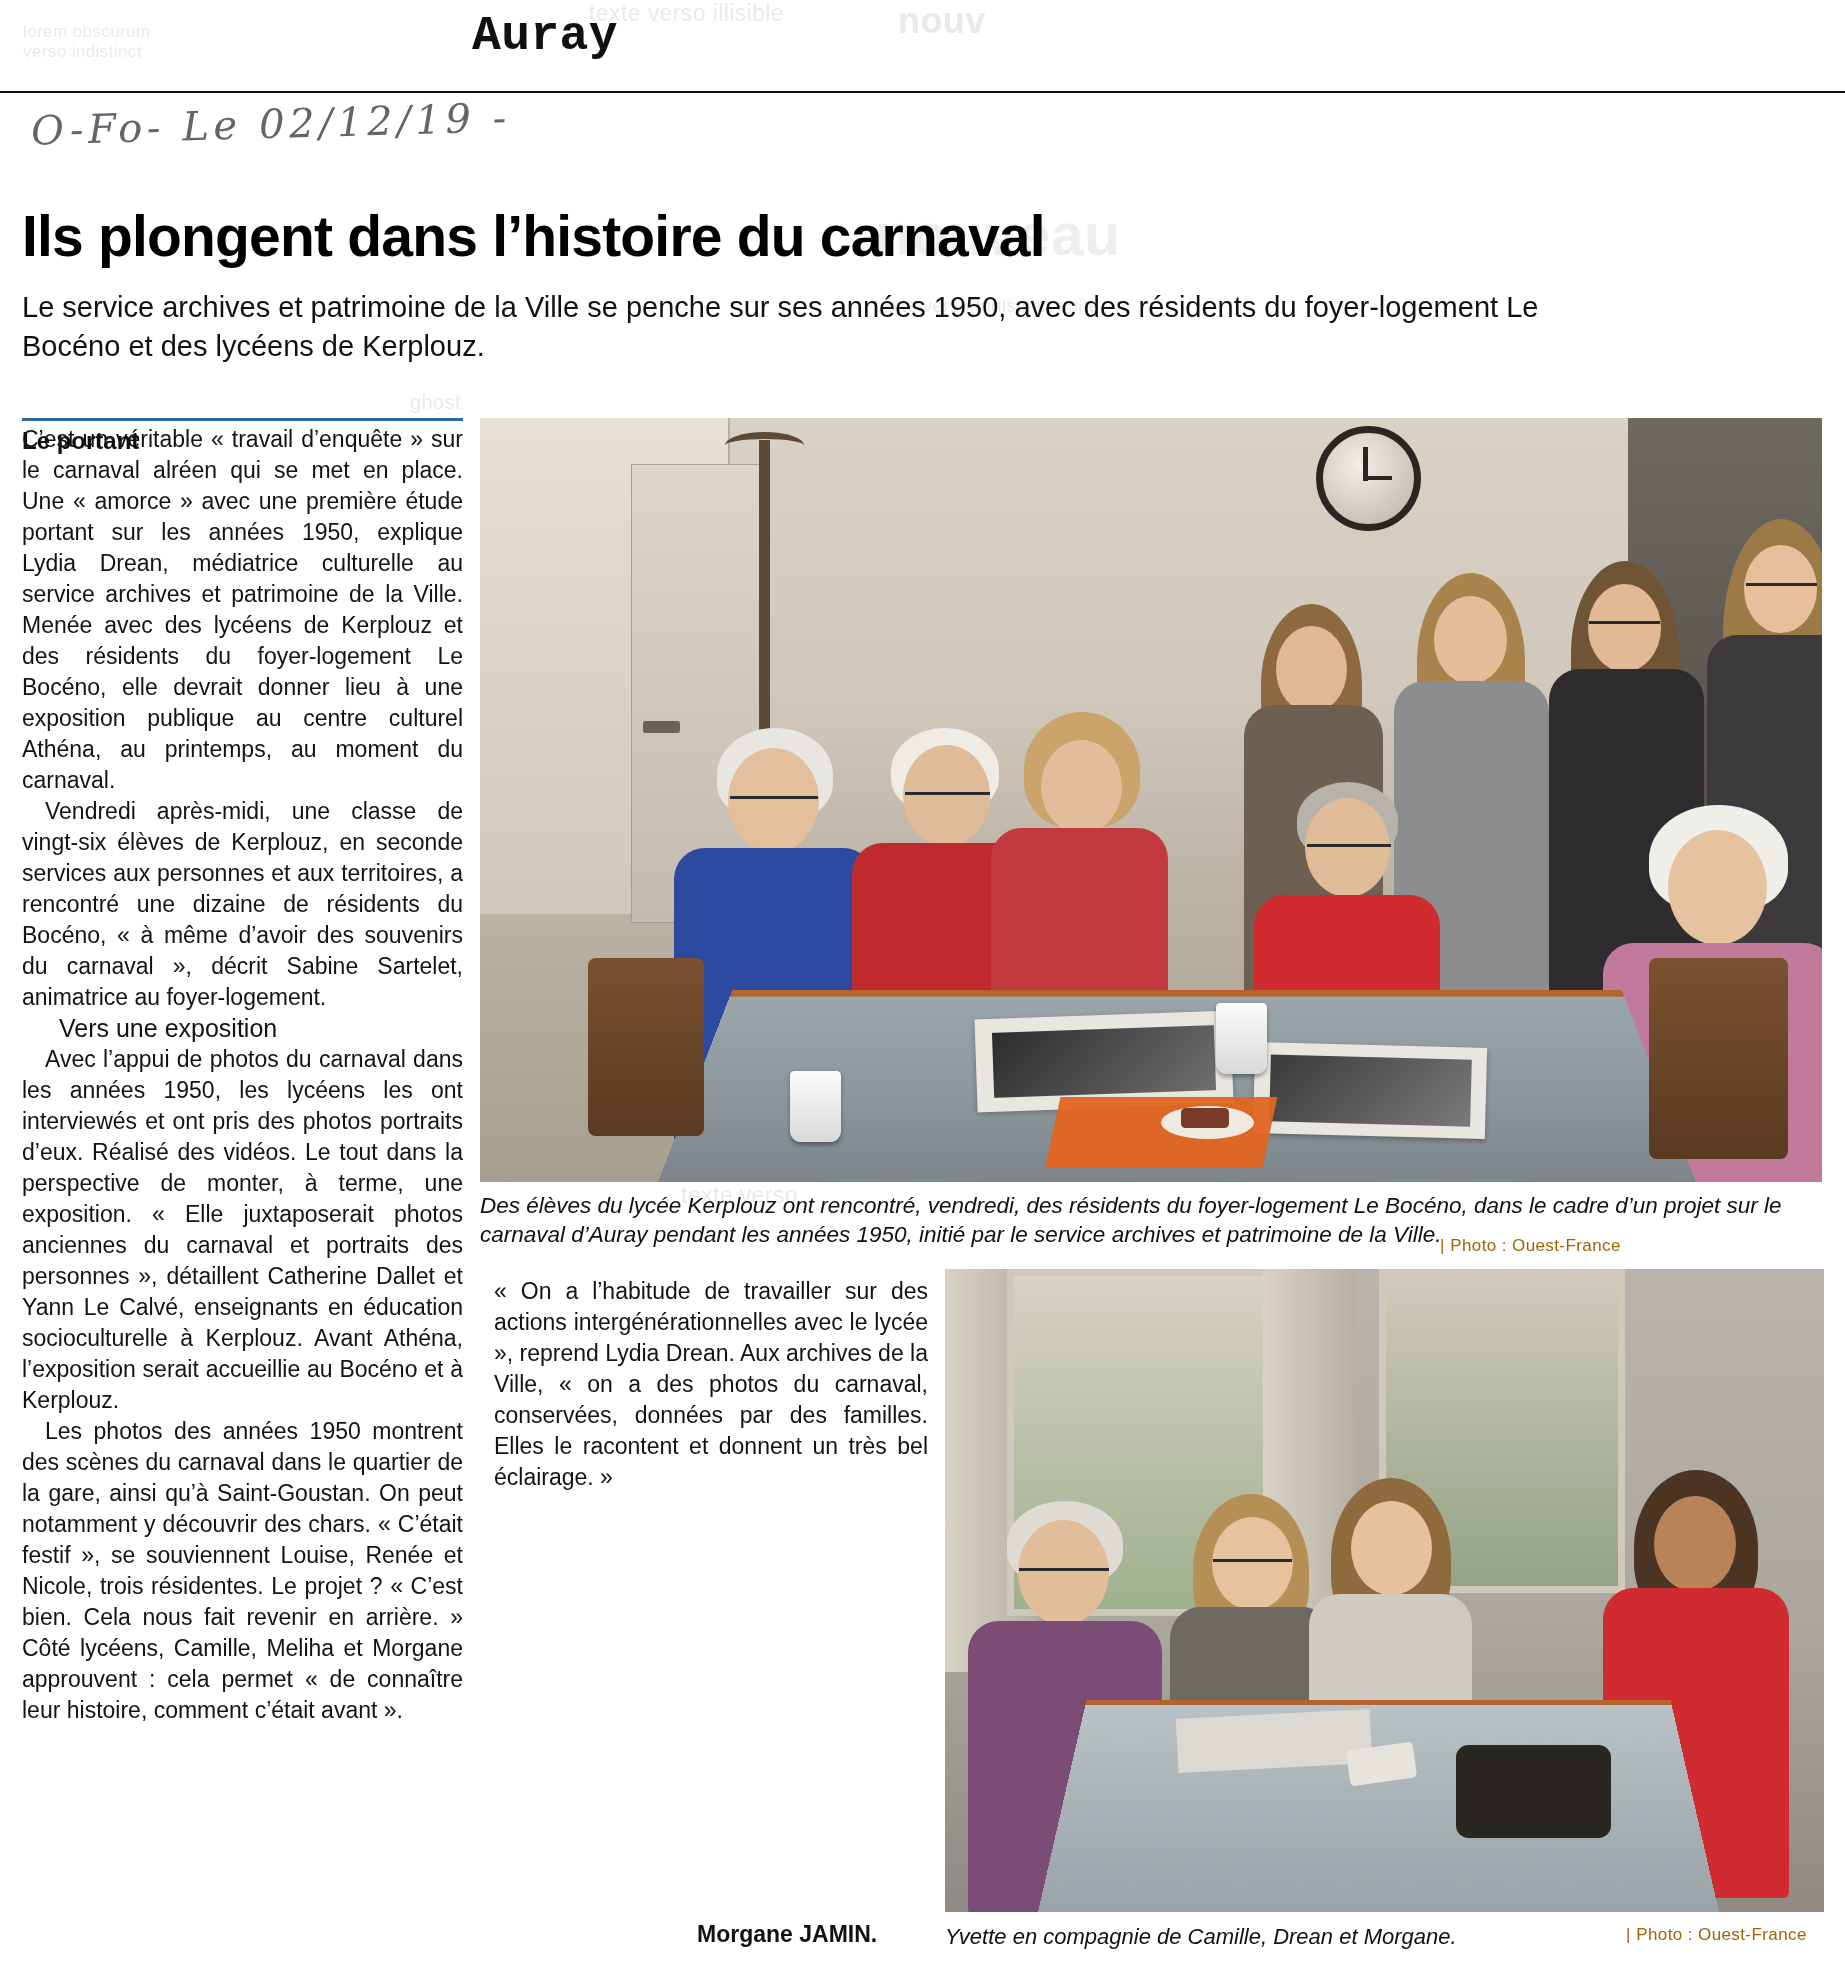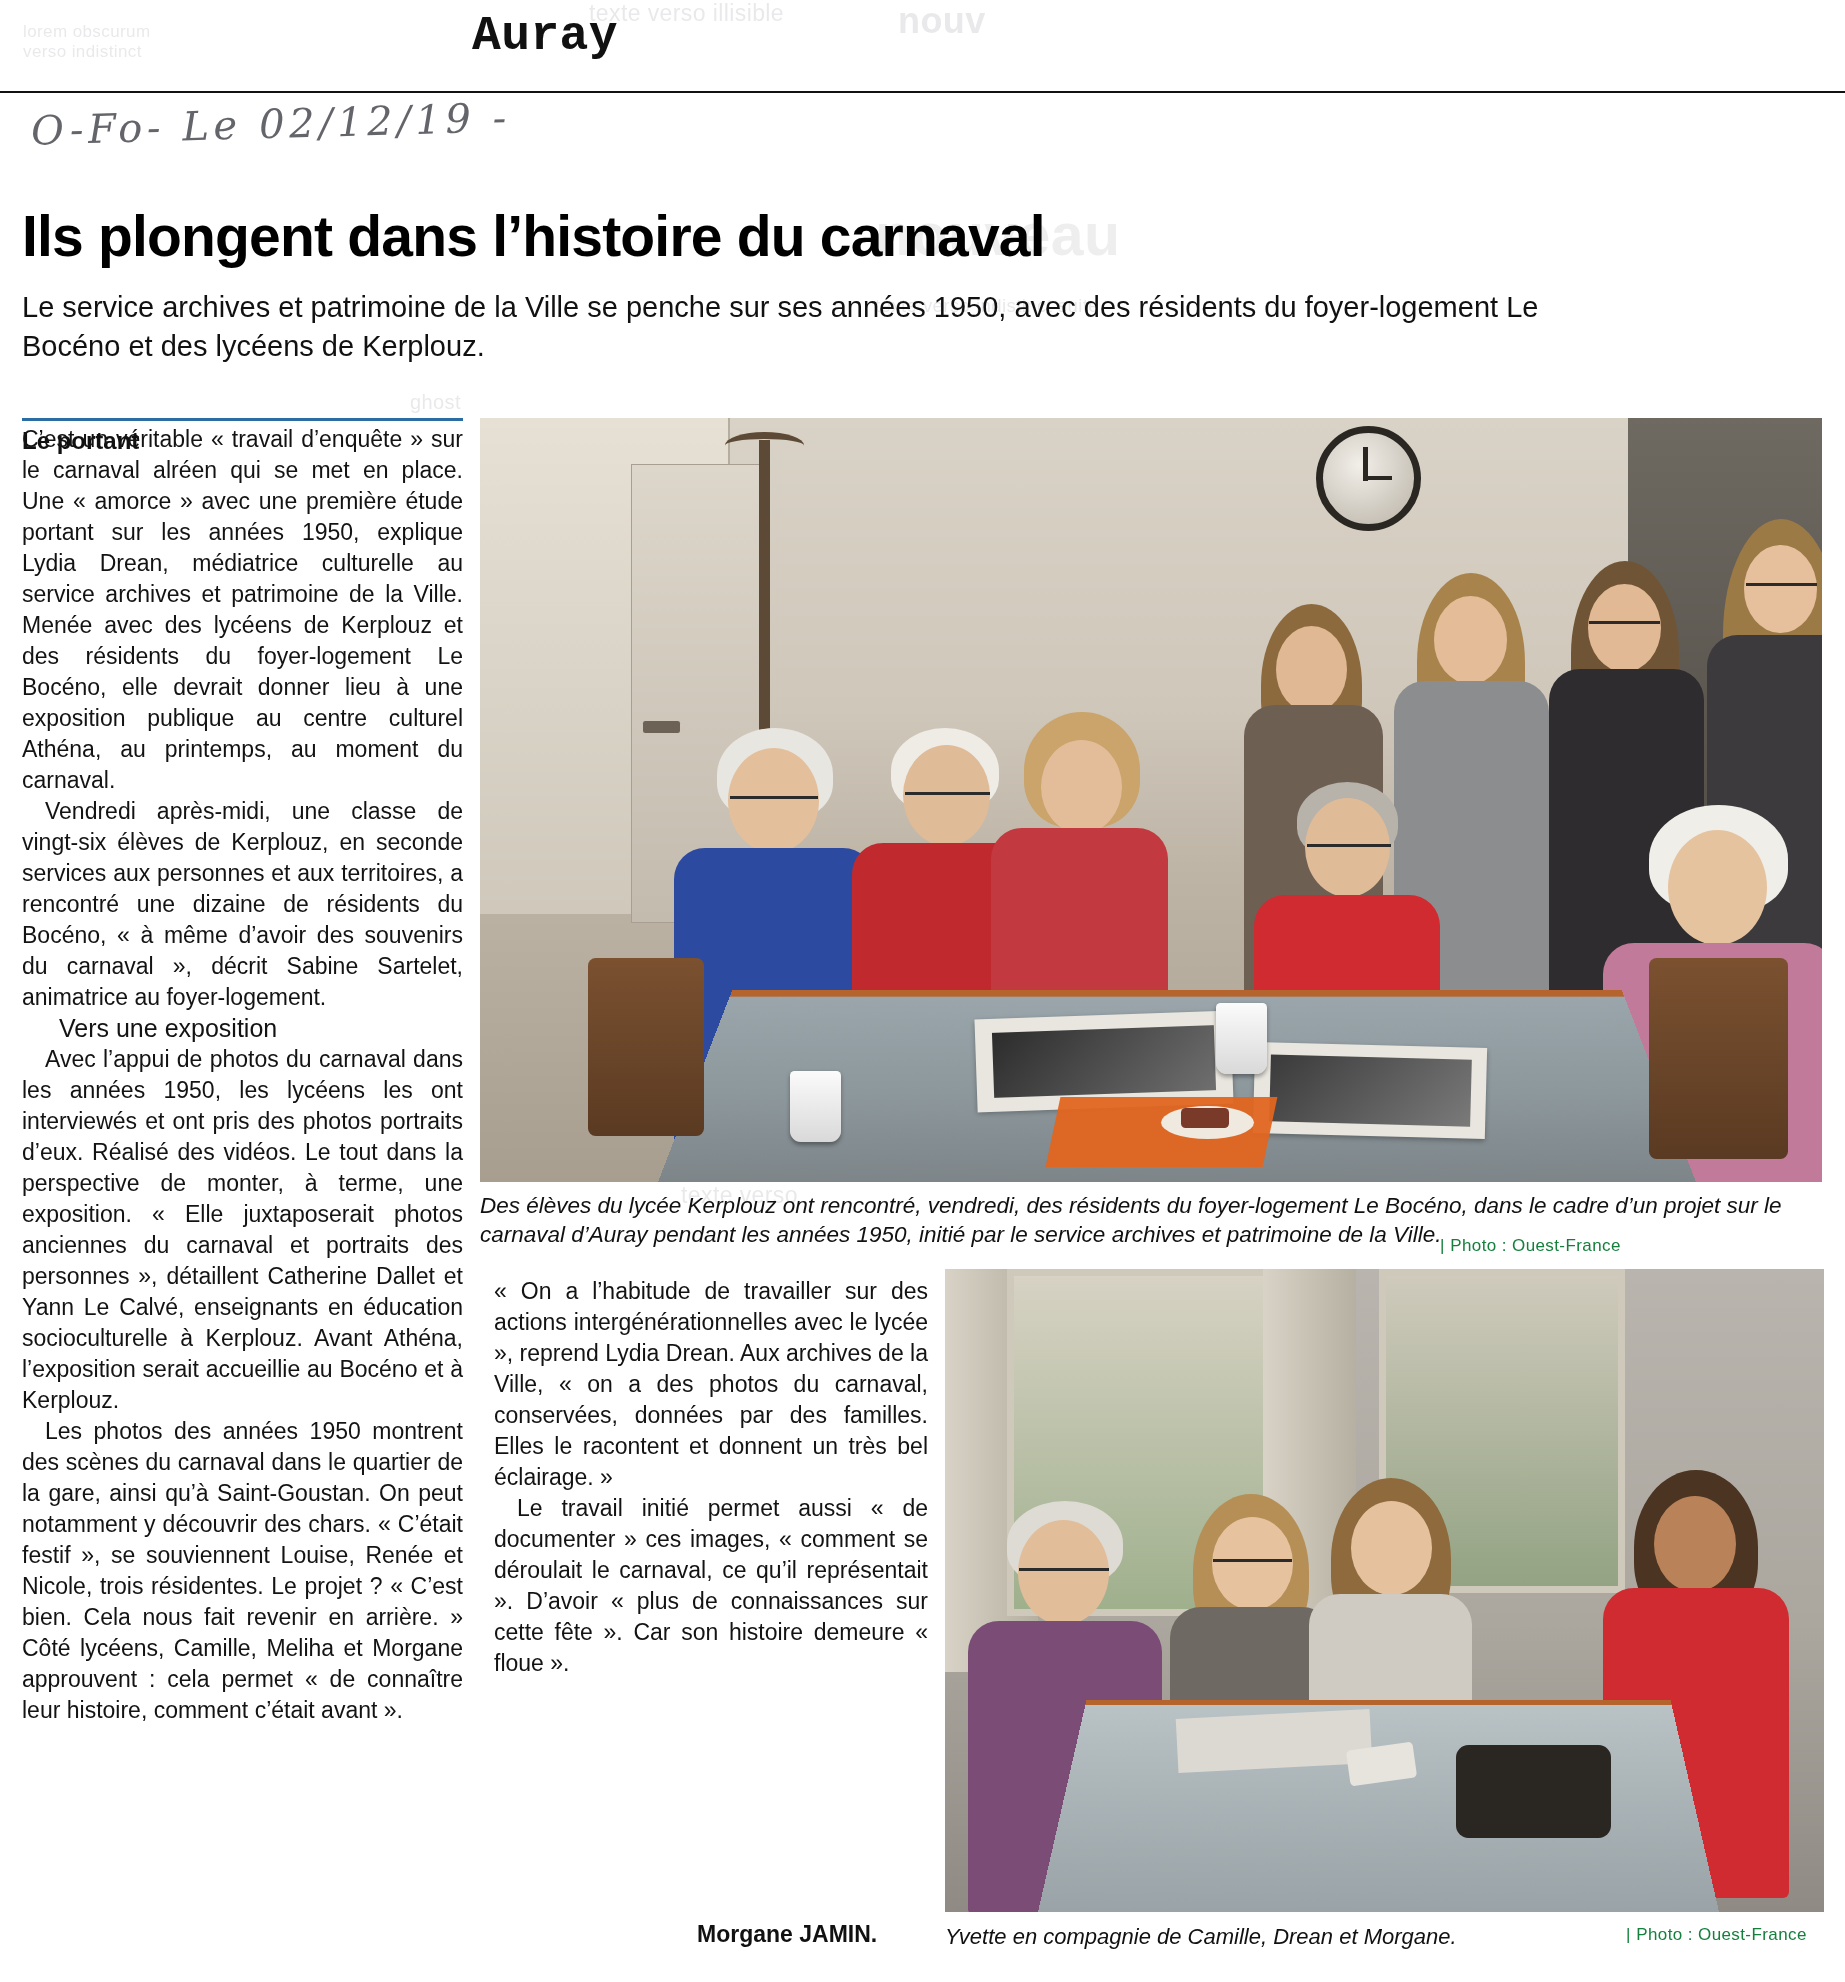--- a/index.html
+++ b/index.html
@@ -141,21 +141,21 @@
     line-height: 29px;
     color: #111;
   }
   #cap1 { top: 1191px; left: 480px; width: 1342px; }
   #cap2 { top: 1922px; left: 945px; width: 697px; font-size: 22px;}
   .credit {
     position: absolute;
     font-style: normal;
     font-size: 17px;
     letter-spacing: 0.4px;
-    color: #15803d;
+    color: #a16207;
   }
   .credit .bar { margin-right: 5.4px; }
   #cred1 { top: 1236px; left: 1440px; }
   #cred2 { top: 1925px; left: 1626px; }
 
   .byline {
     position: absolute;
     top: 1921px;
     left: 697px;
     font-size: 23px;
@@ -282,21 +282,20 @@
 <div class="col" id="col1">
   <p class="noind">C’est un véritable « travail d’enquête » sur le carnaval alréen qui se met en place. Une « amorce » avec une première étude portant sur les années 1950, explique Lydia Drean, médiatrice culturelle au service archives et patrimoine de la Ville. Menée avec des lycéens de Kerplouz et des résidents du foyer-logement Le Bocéno, elle devrait donner lieu à une exposition publique au centre culturel Athéna, au printemps, au moment du carnaval.</p>
   <p>Vendredi après-midi, une classe de vingt-six élèves de Kerplouz, en seconde services aux personnes et aux territoires, a rencontré une dizaine de résidents du Bocéno, « à même d’avoir des souvenirs du carnaval », décrit Sabine Sartelet, animatrice au foyer-logement.</p>
   <p class="subhead noind">Vers une exposition</p>
   <p>Avec l’appui de photos du carnaval dans les années 1950, les lycéens les ont interviewés et ont pris des photos portraits d’eux. Réalisé des vidéos. Le tout dans la perspective de monter, à terme, une exposition. « Elle juxtaposerait photos anciennes du carnaval et portraits des personnes », détaillent Catherine Dallet et Yann Le Calvé, enseignants en éducation socioculturelle à Kerplouz. Avant Athéna, l’exposition serait accueillie au Bocéno et à Kerplouz.</p>
   <p>Les photos des années 1950 montrent des scènes du carnaval dans le quartier de la gare, ainsi qu’à Saint-Goustan. On peut notamment y découvrir des chars. « C’était festif », se souviennent Louise, Renée et Nicole, trois résidentes. Le projet ? « C’est bien. Cela nous fait revenir en arrière. » Côté lycéens, Camille, Meliha et Morgane approuvent : cela permet « de connaître leur histoire, comment c’était avant ».</p>
 </div>
 
 <div class="col" id="col2">
   <p class="noind">« On a l’habitude de travailler sur des actions intergénérationnelles avec le lycée », reprend Lydia Drean. Aux archives de la Ville, « on a des photos du carnaval, conservées, données par des familles. Elles le racontent et donnent un très bel éclairage. »</p>
-  <p>Le travail initié permet aussi « de documenter » ces images, « comment se déroulait le carnaval, ce qu’il représentait ». D’avoir « plus de connaissances sur cette fête ». Car son histoire demeure « floue ».</p>
 </div>
 
 <div class="byline">Morgane JAMIN.</div>
 
 <div class="photo" id="photo1">
   <div class="room1">
     <div class="wall-panel"></div>
     <div class="door"></div>
     <div class="coatrack"></div>
     <div class="clock"></div>

